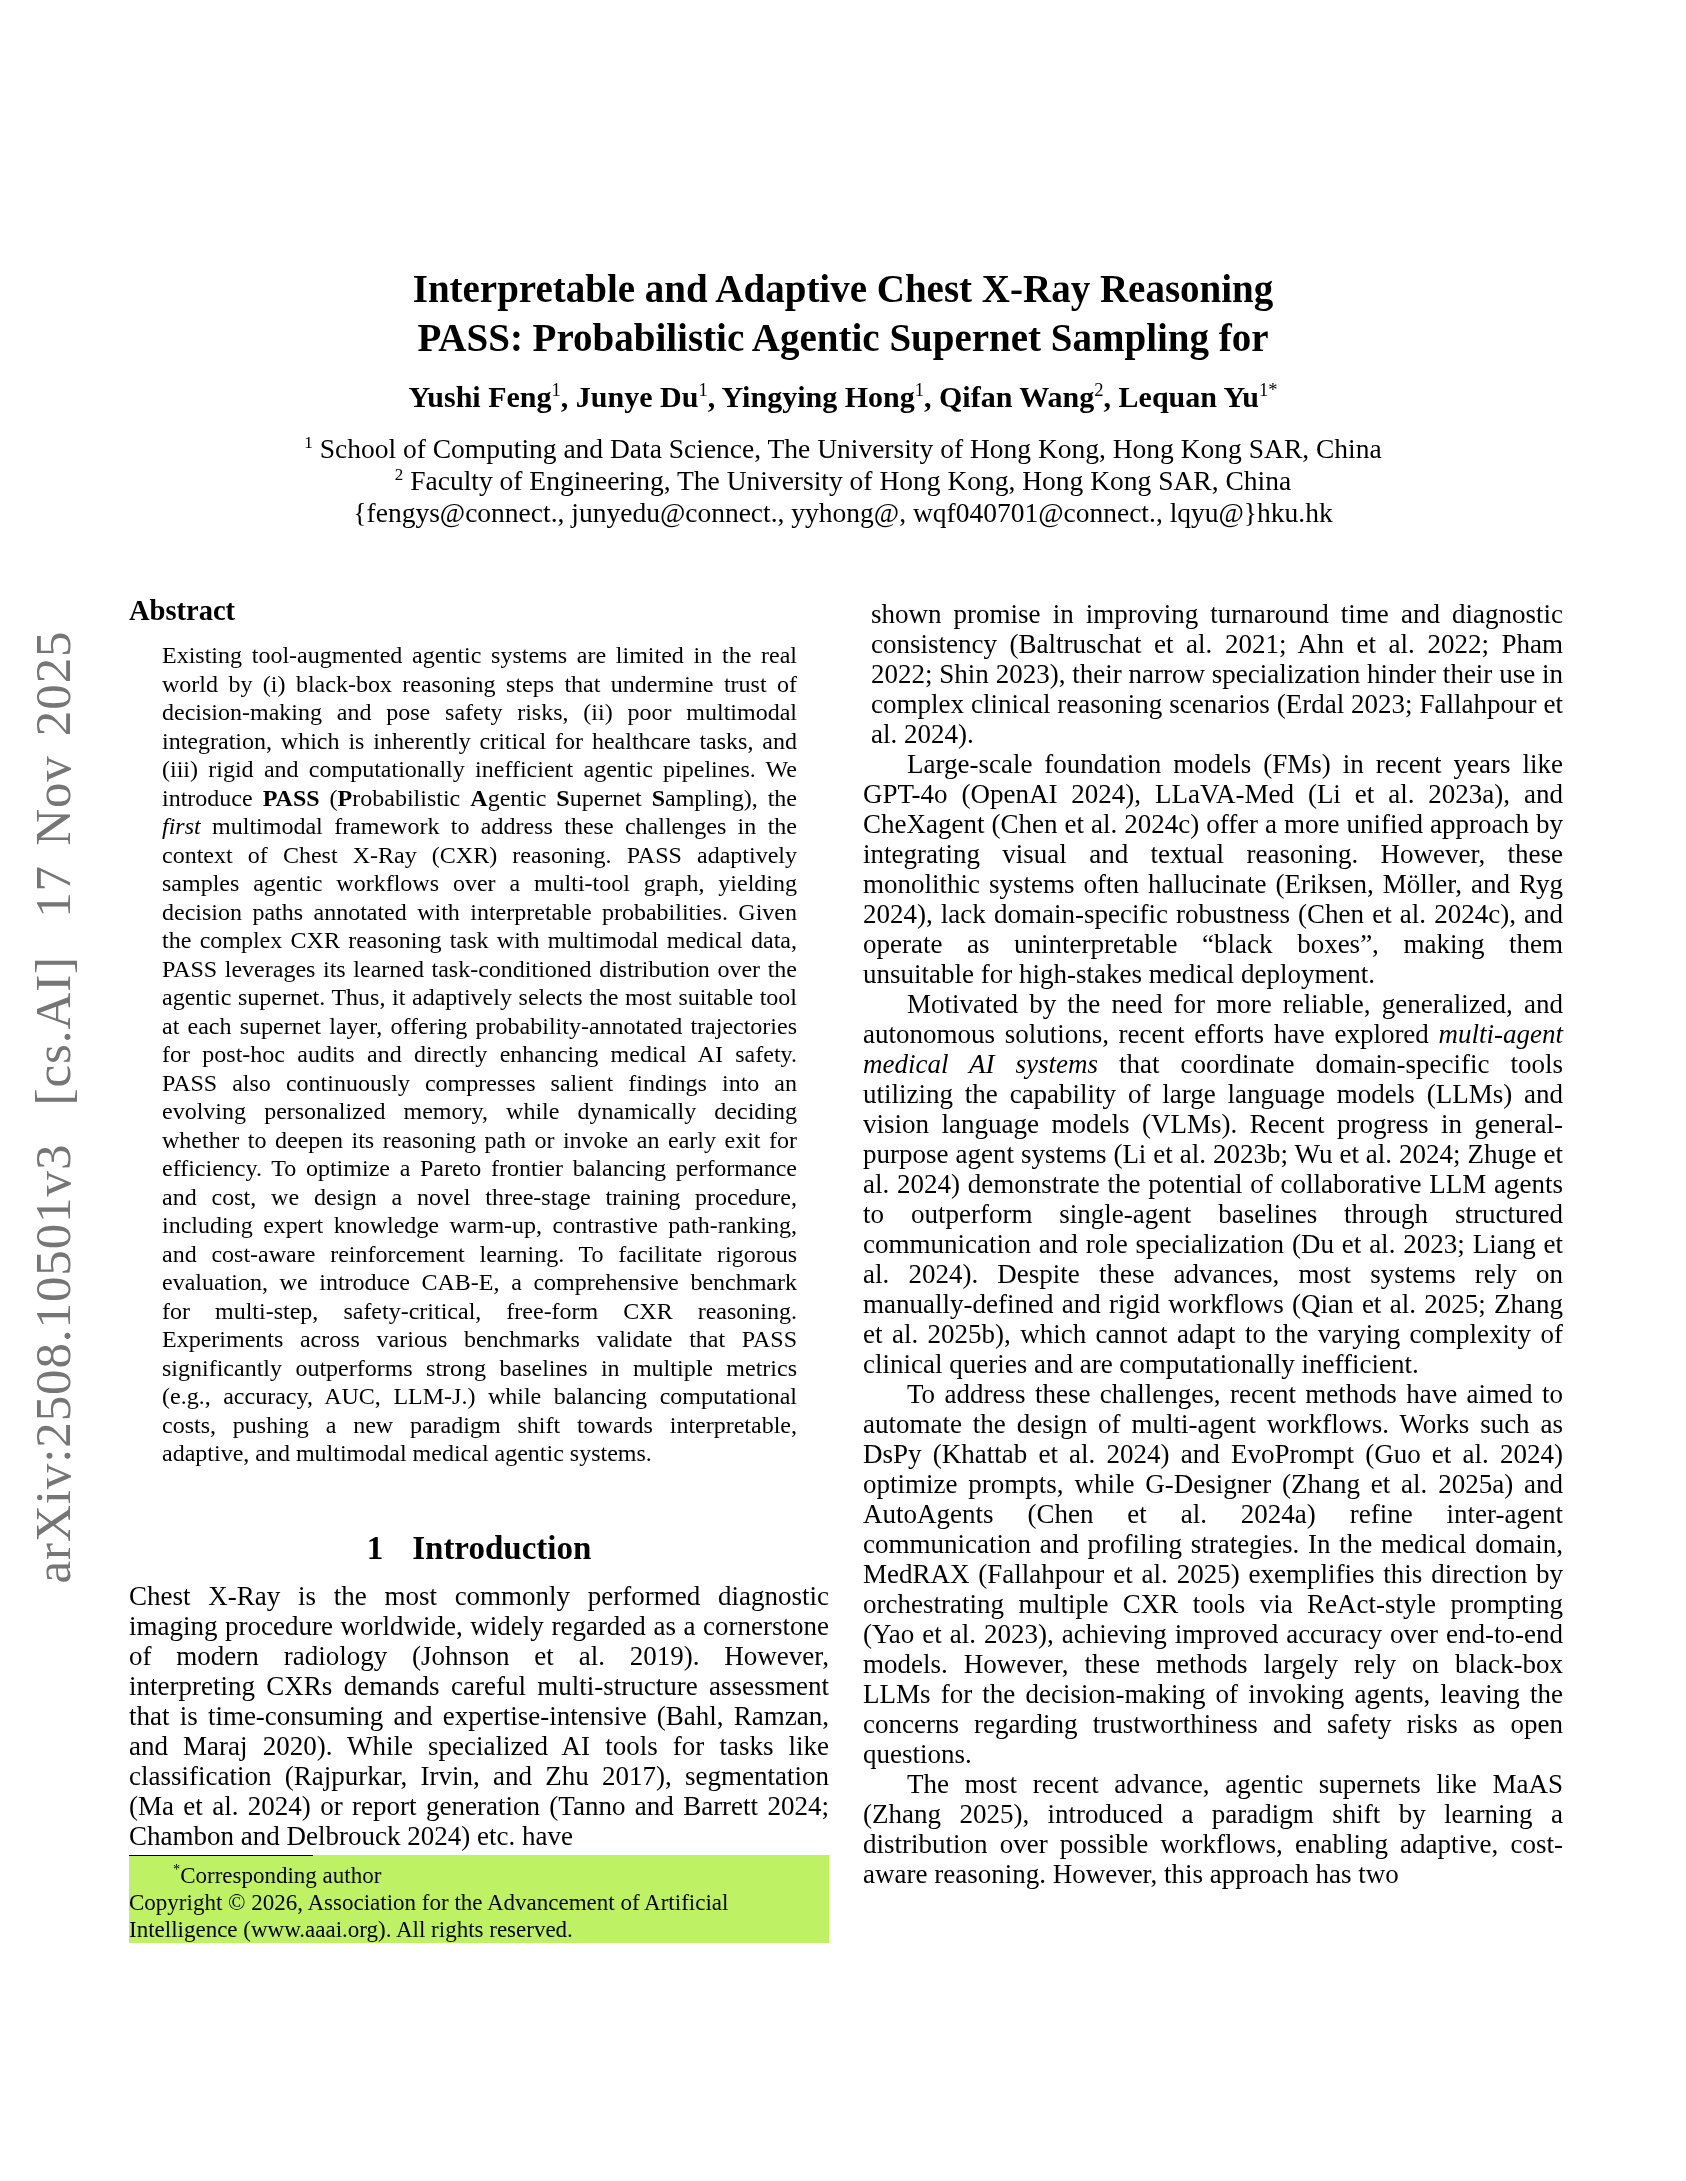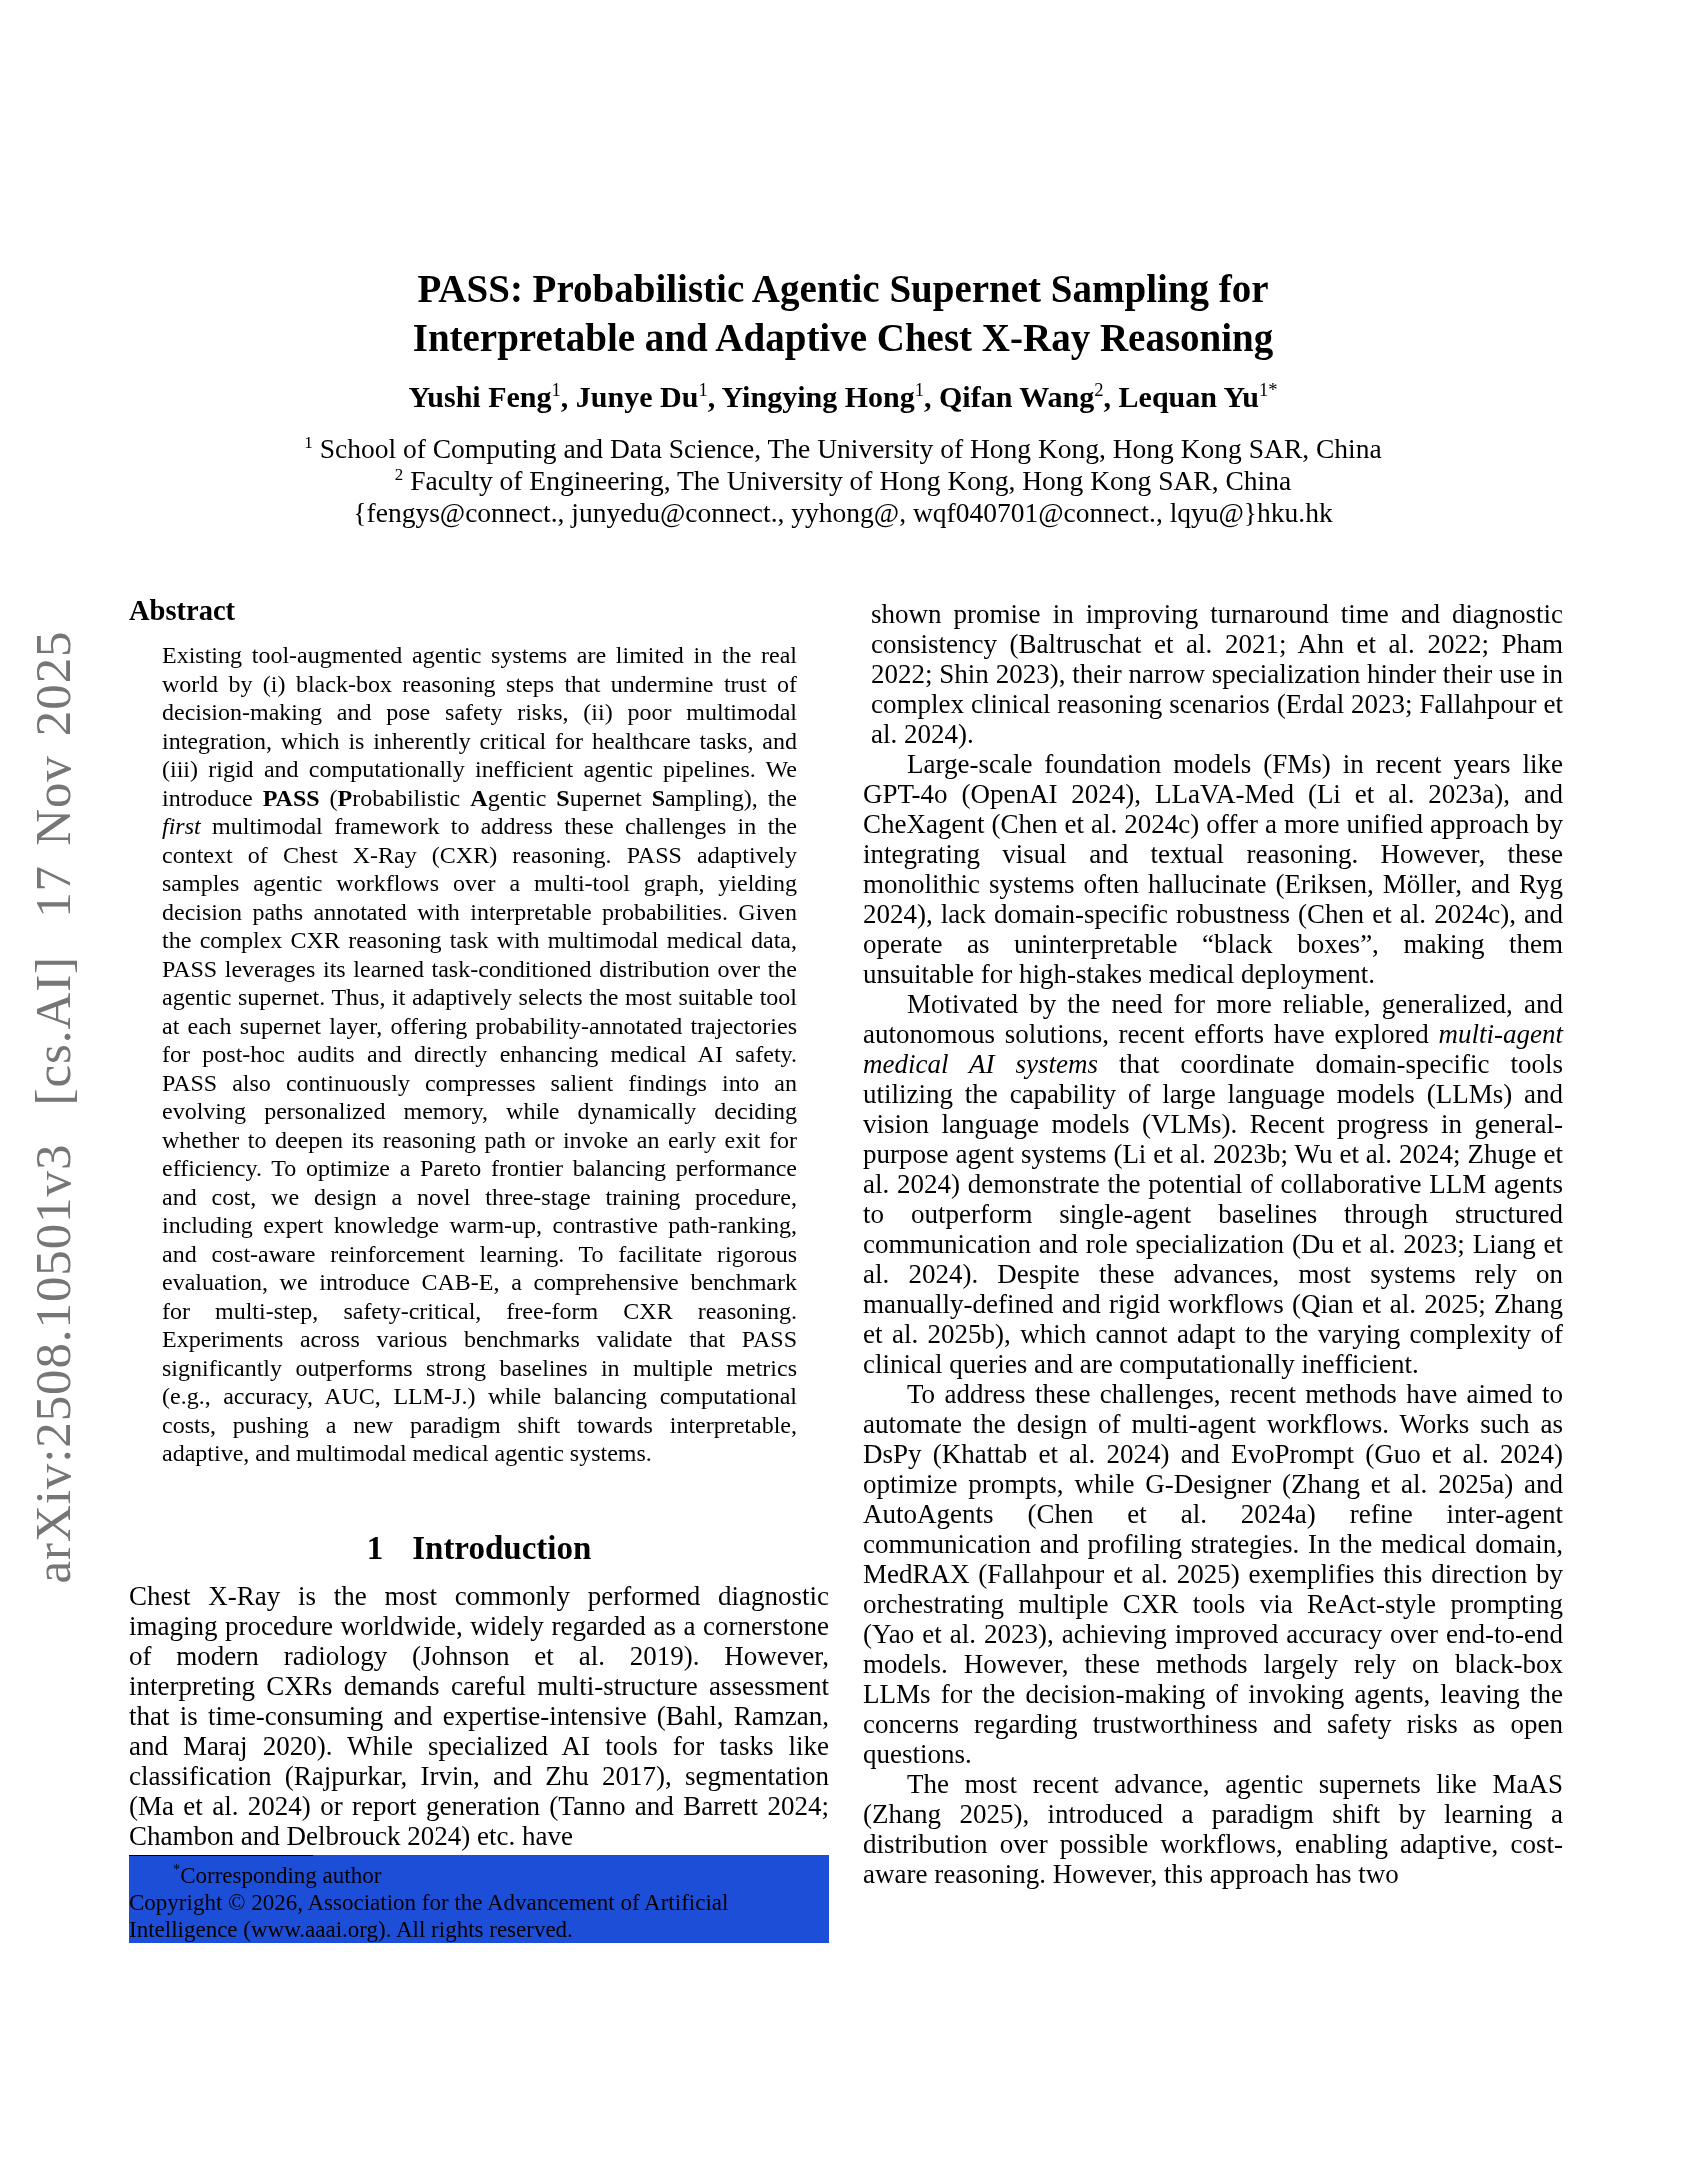--- a/index.html
+++ b/index.html
@@ -58,21 +58,21 @@
     text-align: center; font-size: 33px; font-weight: bold;
   }
   .section-heading .sec-title { margin-left: 29px; }
   .intro-par {
     position: absolute; top: 1581px; left: 129px; width: 700px;
     font-size: 27px; line-height: 30px; text-align: justify;
     hyphens: auto; -webkit-hyphens: auto;
   }
   .footnote {
     position: absolute; top: 1855px; left: 129px; width: 700px;
-    font-size: 23px; line-height: 27px; background: #1d4ed8;
+    font-size: 23px; line-height: 27px; background: #bef264;
   }
   .footnote-rule { width: 184px; border-top: 1.8px solid #000; margin-bottom: 6.4px; }
   .fn-corresponding { text-indent: 44px; }
 
   
   .col-right {
     position: absolute; top: 599px; left: 863px; width: 700px;
     font-size: 27px; line-height: 30px; text-align: justify;
     hyphens: auto; -webkit-hyphens: auto;
   }
@@ -82,22 +82,22 @@
 </head>
 <body>
 
 <div class="page">
 
   <div class="watermark">
     <div class="watermark-text">arXiv:2508.10501v3  [cs.AI]  17 Nov 2025</div>
   </div>
 
   <h1 class="title">
+    <div>Interpretable and Adaptive Chest X-Ray Reasoning</div>
     <div>PASS: Probabilistic Agentic Supernet Sampling for</div>
-    <div>Interpretable and Adaptive Chest X-Ray Reasoning</div>
   </h1>
 
   <div class="authors"><span class="b">Yushi Feng</span><sup>1</sup><span class="b">, Junye Du</span><sup>1</sup><span class="b">, Yingying Hong</span><sup>1</sup><span class="b">, Qifan Wang</span><sup>2</sup><span class="b">, Lequan Yu</span><sup>1*</sup></div>
 
   <div class="affils">
     <div><sup>1</sup><span> School of Computing and Data Science, The University of Hong Kong, Hong Kong SAR, China</span></div>
     <div><sup>2</sup><span> Faculty of Engineering, The University of Hong Kong, Hong Kong SAR, China</span></div>
     <div>{fengys@connect., junyedu@connect., yyhong@, wqf040701@connect., lqyu@}hku.hk</div>
   </div>
 

